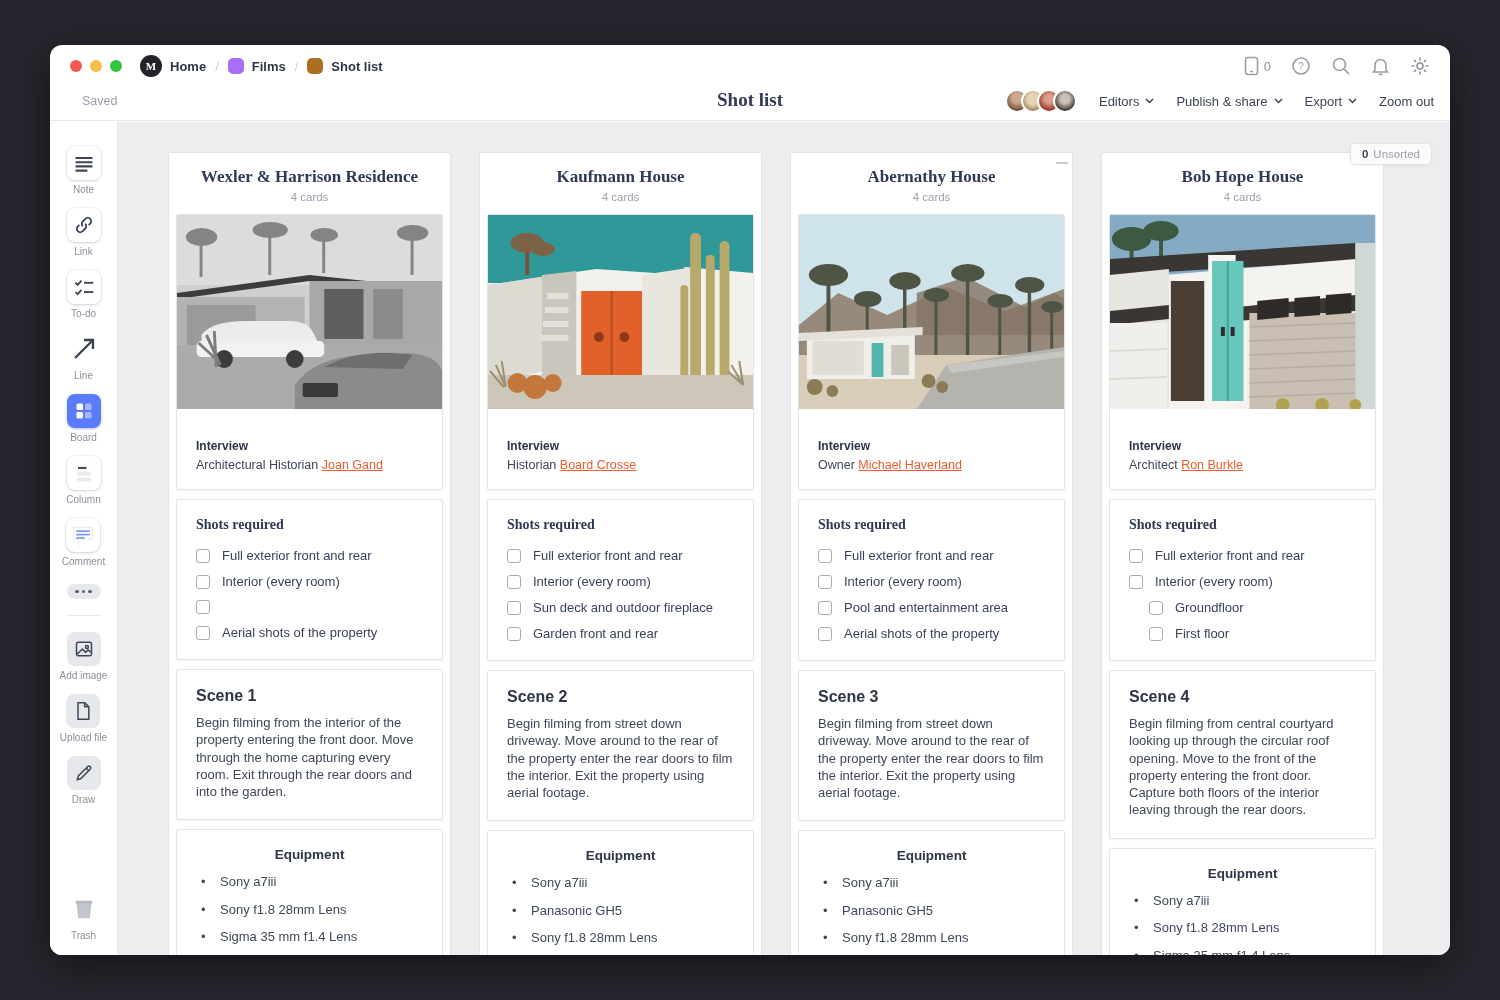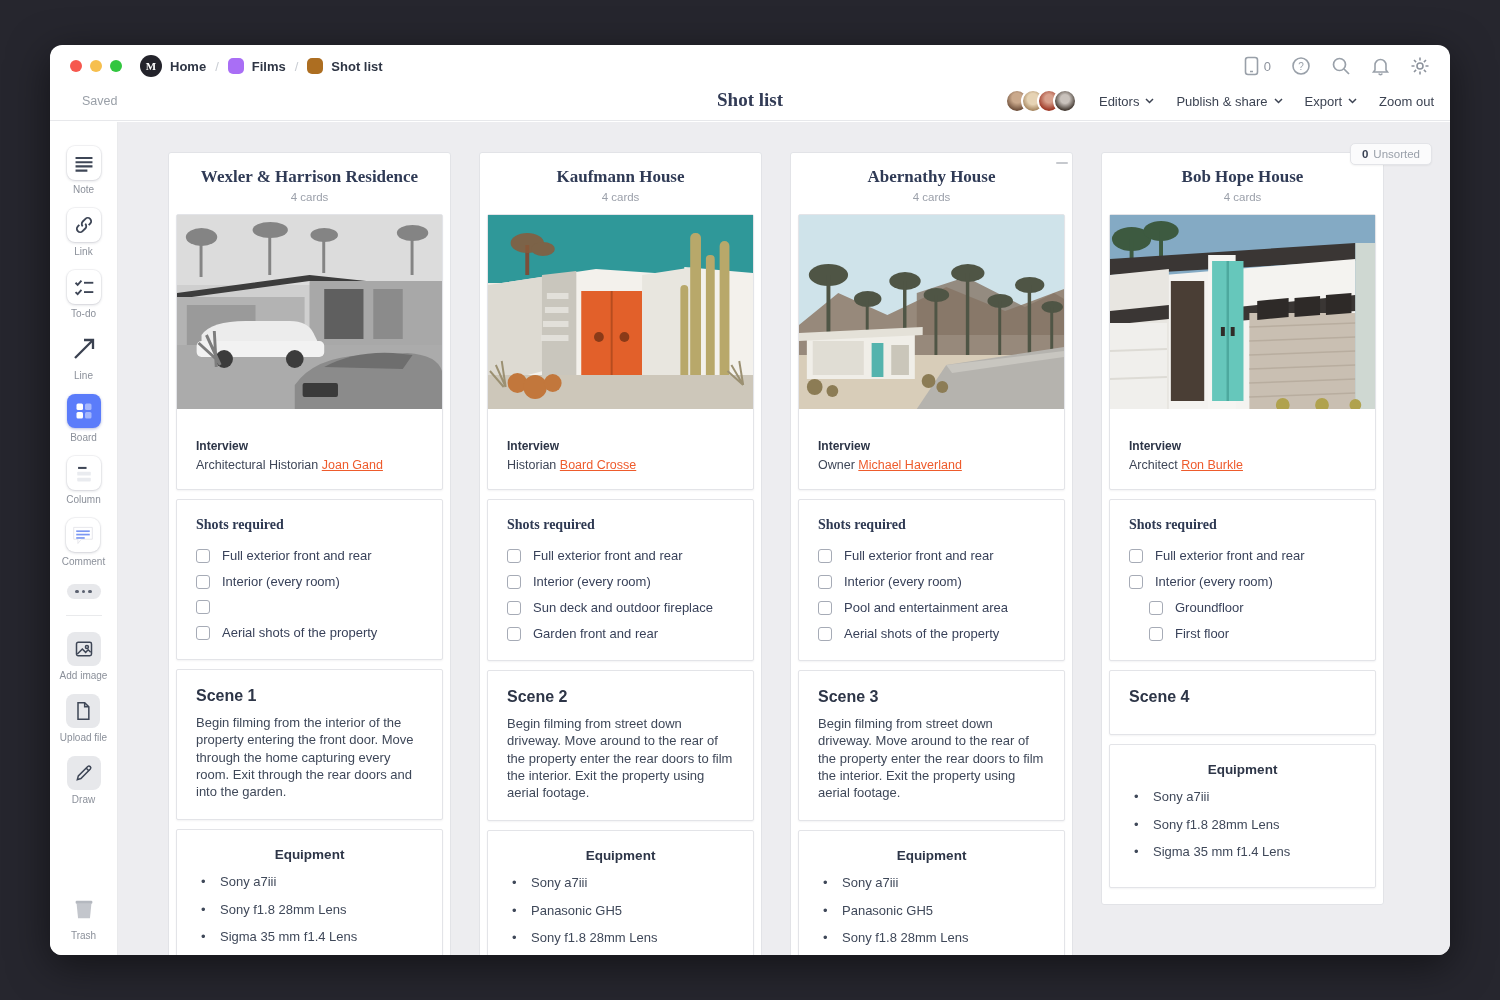--- a/index.html
+++ b/index.html
@@ -653,20 +653,21 @@
               <span class="checkbox"></span>
               <span class="shot-label">Groundfloor</span>
             </div>
           <div class="shot-row indent">
               <span class="checkbox"></span>
               <span class="shot-label">First floor</span>
             </div>
         </div>
         <div class="card scene-card">
           <div class="scene-title">Scene 4</div>
+          <div class="scene-text">Begin filming from central courtyard looking up through the circular roof opening. Move to the front of the property entering the front door. Capture both floors of the interior leaving through the rear doors.</div>
         </div>
         <div class="card equip-card">
           <div class="equip-title">Equipment</div>
           <ul>
             <li class="equip-item">Sony a7iii</li>
             <li class="equip-item">Sony f1.8 28mm Lens</li>
             <li class="equip-item">Sigma 35 mm f1.4 Lens</li>
           </ul>
         </div>
       </div>

